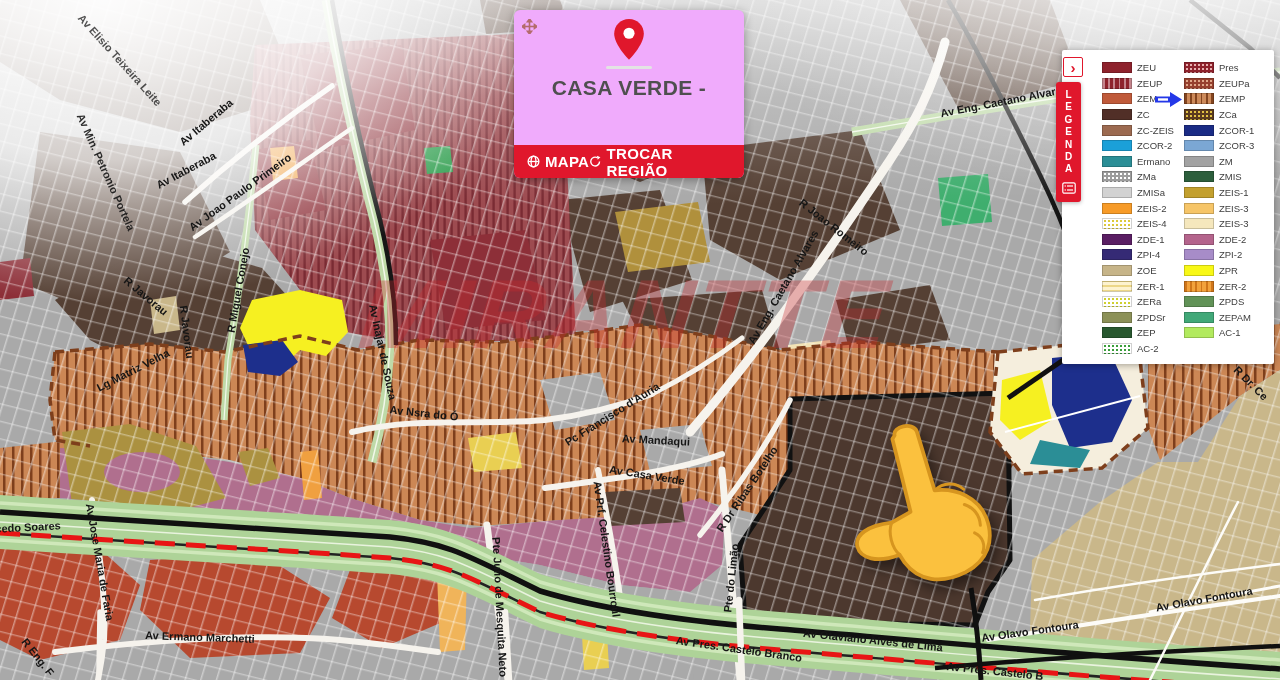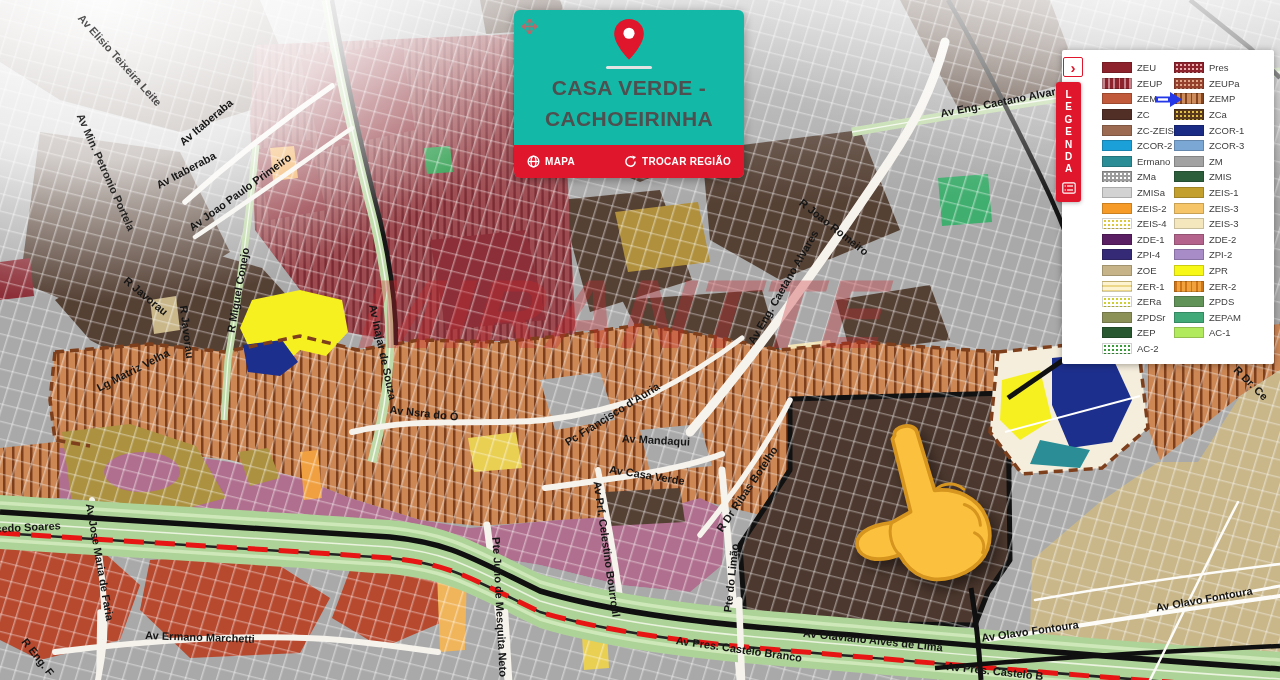--- a/index.html
+++ b/index.html
@@ -11,34 +11,34 @@
       radial-gradient(620px 420px at 8% 0%, rgba(255,255,255,.96) 0%, rgba(255,255,255,.72) 38%, rgba(255,255,255,0) 72%),
       radial-gradient(520px 260px at 88% 0%, rgba(255,255,255,.55) 0%, rgba(255,255,255,0) 75%),
       linear-gradient(180deg, rgba(255,255,255,.65) 0%, rgba(255,255,255,.22) 14%, rgba(255,255,255,0) 30%);}
   
   .watermark{position:absolute;left:360px;top:258px;font-size:98px;font-weight:700;font-style:italic;
     letter-spacing:3px;color:rgba(198,40,48,.34);white-space:nowrap;transform:skewX(-6deg);pointer-events:none;}
   
   #street-labels{position:absolute;inset:0;pointer-events:none;}
   .street-label{position:absolute;font-size:11px;font-weight:600;color:#161616;white-space:nowrap;}
   
-  .card{position:absolute;left:514px;top:10px;width:230px;height:168px;background:#14b8a6;border-radius:6px;
+  .card{position:absolute;left:514px;top:10px;width:230px;height:168px;background:#f0abfc;border-radius:6px;
         box-shadow:0 2px 10px rgba(0,0,0,.35);}
   .card-move{position:absolute;left:8px;top:9px;}
   .pin{position:absolute;left:50%;top:9px;transform:translateX(-50%);}
   .card-div{position:absolute;left:50%;top:56px;transform:translateX(-50%);width:46px;height:3px;background:#e3e3e3;border-radius:2px;}
   .card-t1,.card-t2{position:absolute;left:0;width:100%;text-align:center;font-size:21px;font-weight:700;color:#4f4f4f;letter-spacing:.4px;}
   .card-t1{top:66px;} .card-t2{top:97px;}
   .card-bar{position:absolute;left:0;bottom:0;width:100%;height:33px;background:#e0172c;border-radius:0 0 6px 6px;
             display:flex;align-items:center;justify-content:space-between;padding:0 13px;box-sizing:border-box;}
-  .bar-btn{display:flex;align-items:center;gap:5px;color:#fff;font-size:10px;font-weight:700;letter-spacing:.3px;cursor:pointer;}
+  .bar-btn{display:flex;align-items:center;gap:5px;color:#fff;font-size:15px;font-weight:700;letter-spacing:.3px;cursor:pointer;}
   
   .legend{position:absolute;left:1062px;top:50px;width:212px;height:314px;background:#fff;border-radius:2px;
           box-shadow:0 1px 7px rgba(0,0,0,.35);}
-  .legend-cols{display:flex;padding:10px 4px 8px 40px;}
+  .legend-cols{display:flex;gap:10px;padding:10px 4px 8px 40px;}
   .lcol{display:flex;flex-direction:column;}
   .legend-row{display:flex;align-items:center;gap:5px;height:15.6px;}
   .sw{width:30px;height:11px;flex:none;border:0.5px solid rgba(0,0,0,.18);box-sizing:border-box;}
   .lbl{font-size:9.5px;color:#3d3d3d;white-space:nowrap;}
   .legend-chevron{position:absolute;left:1px;top:7px;width:20px;height:20px;border:1.5px solid #e0172c;border-radius:2px;
        background:#fff;color:#e0172c;font-size:15px;font-weight:700;display:flex;align-items:center;justify-content:center;
        line-height:1;cursor:pointer;box-sizing:border-box;}
   .legend-tab{position:absolute;left:-6px;top:32px;width:25px;height:120px;background:#e0172c;border-radius:3px;
        display:flex;flex-direction:column;align-items:center;padding-top:7px;box-sizing:border-box;cursor:pointer;
        box-shadow:0 1px 4px rgba(0,0,0,.3);}
@@ -278,21 +278,20 @@
       </svg>
     </span>
     <span class="pin">
       <svg width="32" height="42" viewBox="0 0 24 34">
         <path d="M12,0 C5,0 0,5.5 0,12 C0,21 12,33 12,33 S24,21 24,12 C24,5.5 19,0 12,0 Z" fill="#e0172c"></path>
         <circle cx="12" cy="11.5" r="4.5" fill="#fff"></circle>
       </svg>
     </span>
     <div class="card-div"></div>
     <div class="card-t1">CASA VERDE -</div>
-    <div class="card-t2">CACHOEIRINHA</div>
     <div class="card-bar">
       <span class="bar-btn">
         <svg width="13" height="13" viewBox="0 0 14 14" fill="none" stroke="#fff" stroke-width="1.4">
           <circle cx="7" cy="7" r="5.8"></circle>
             <line x1="1.2" y1="7" x2="12.8" y2="7"></line>
             <ellipse cx="7" cy="7" rx="2.6" ry="5.8"></ellipse>
         </svg>
         <span>MAPA</span>
       </span>
       <span class="bar-btn">

